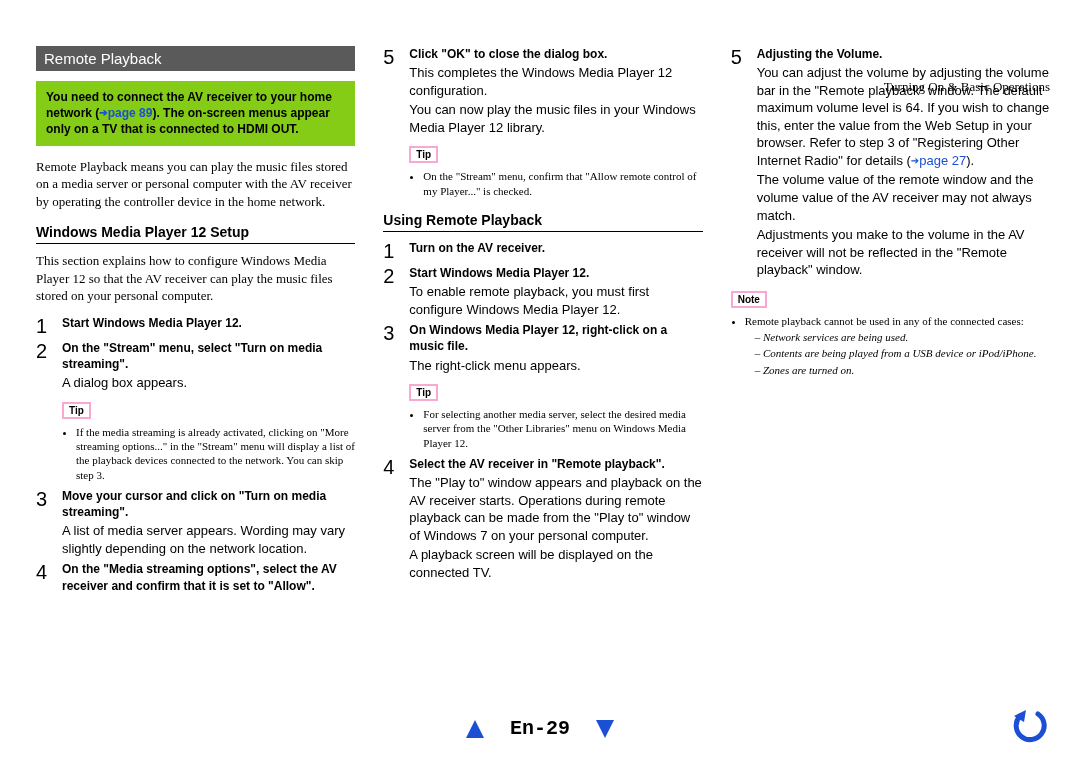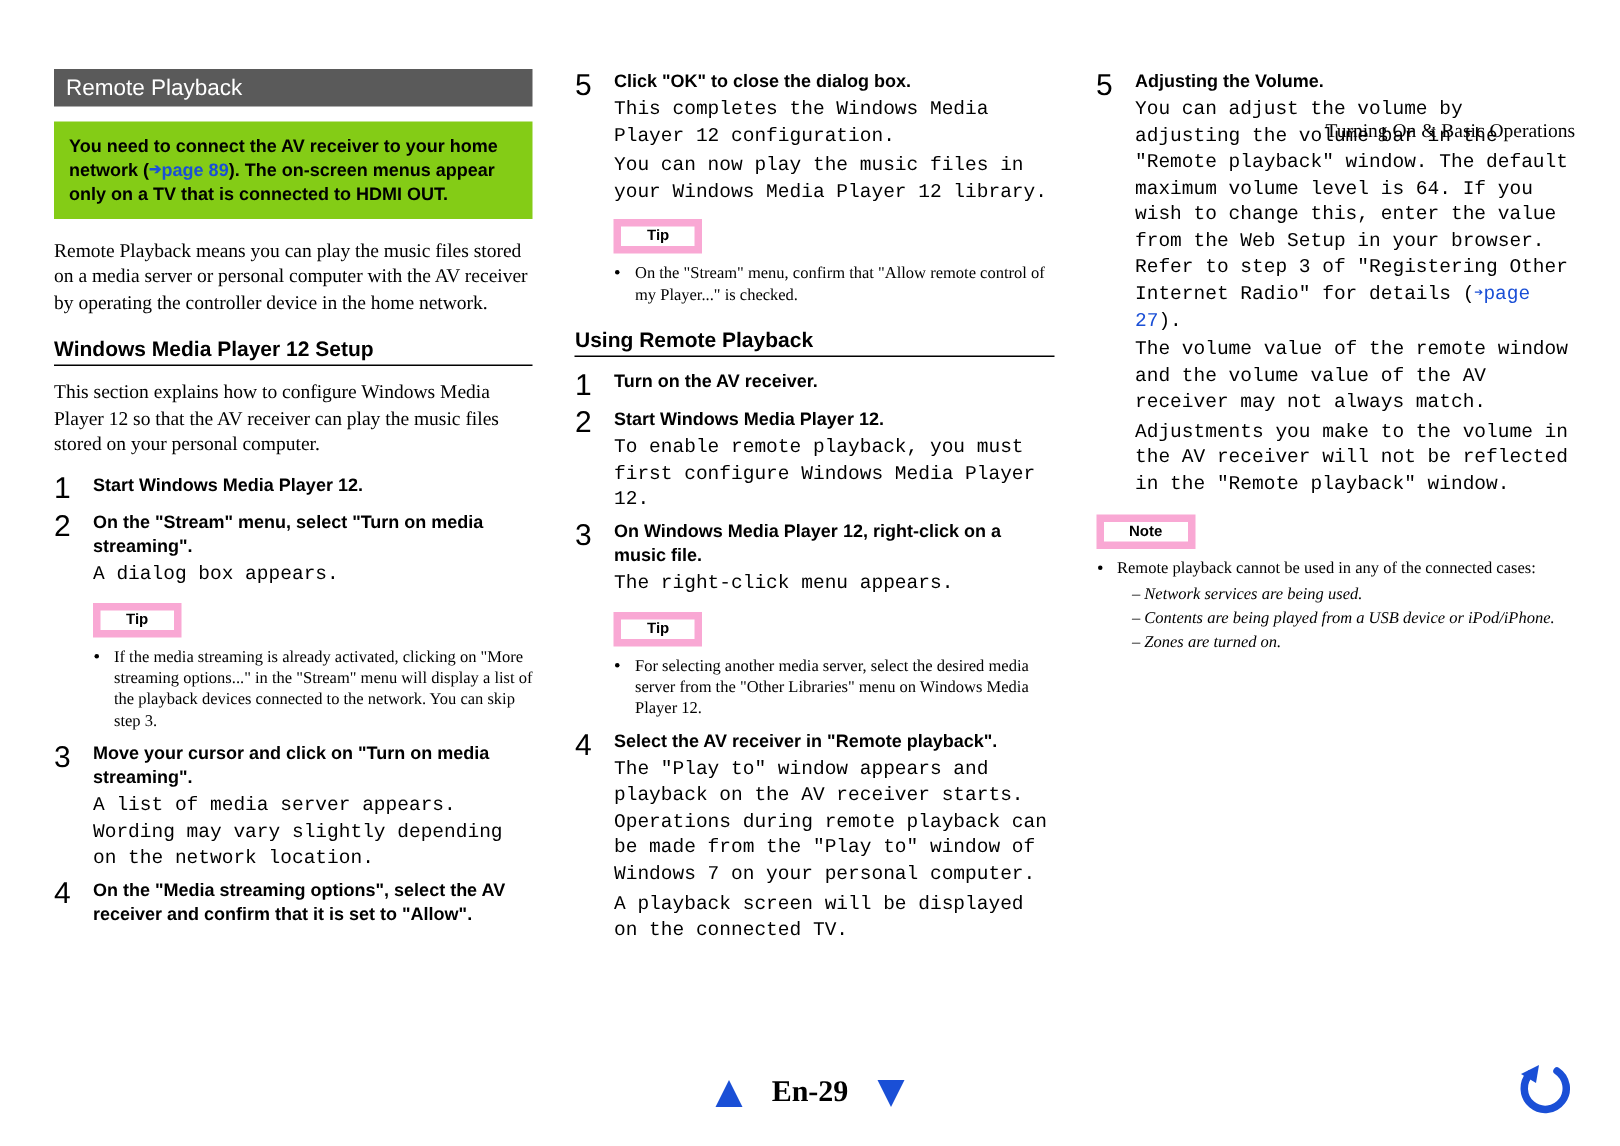--- a/index.html
+++ b/index.html
@@ -92,36 +92,36 @@
   .step .txt {
     flex: 1 1 auto;
   }
   .step .txt .lead {
     font-family: Arial, Helvetica, sans-serif;
     font-weight: bold;
     font-size: 12px;
     line-height: 1.35;
   }
   .step .txt .follow {
-    font-family: Liberation Mono, monospace;
+    font-family: Liberation Sans, sans-serif;
     font-weight: normal;
     font-size: 13px;
     line-height: 1.35;
     margin-top: 2px;
   }
   .indent-block {
     margin-left: 26px;
   }
   .tip-label, .note-label {
     display: inline-block;
-    border: 5px solid #f9a8d4;
+    border: 2px solid #f9a8d4;
     font-family: Arial, Helvetica, sans-serif;
     font-weight: bold;
     font-size: 10px;
-    padding: 1px 17px;
+    padding: 1px 5px;
     margin: 6px 0 4px 0;
   }
   ul.bullets {
     margin: 2px 0 6px 0;
     padding-left: 14px;
     font-size: 11px;
     line-height: 1.3;
   }
   ul.bullets li {
     margin-bottom: 2px;
@@ -147,21 +147,21 @@
     font-size: 10px;
     vertical-align: 1px;
   }
   
   .footer-nav {
     position: absolute;
     left: 0;
     right: 0;
     bottom: 24px;
     text-align: center;
-    font-family: Liberation Serif, serif;
+    font-family: Liberation Mono, monospace;
     font-weight: bold;
     font-size: 20px;
   }
   .nav-tri {
     display: inline-block;
     vertical-align: middle;
     cursor: pointer;
   }
   .nav-tri svg { display: block; }
   .page-num {

